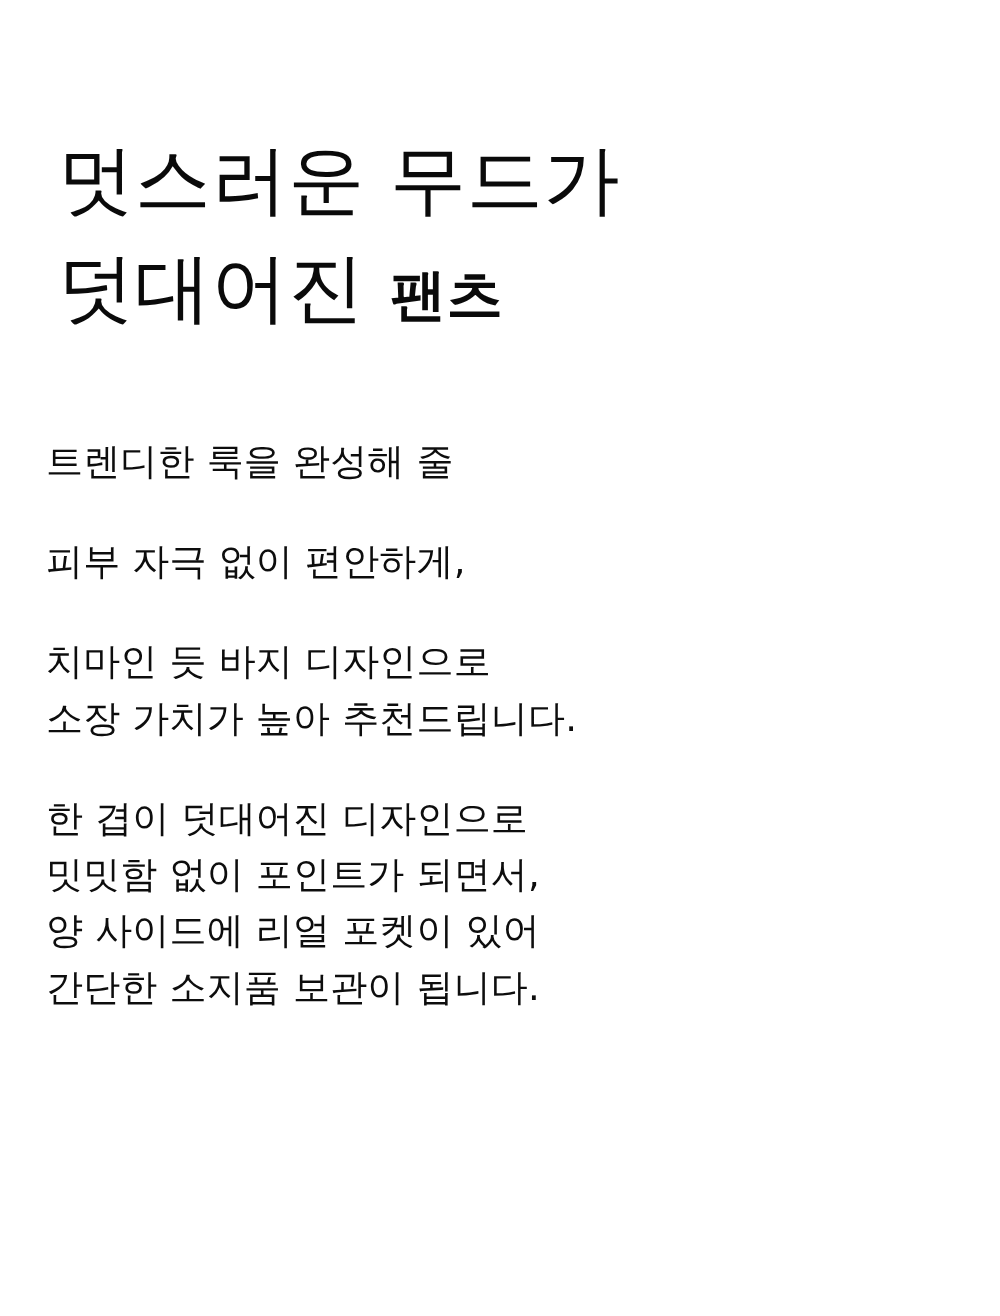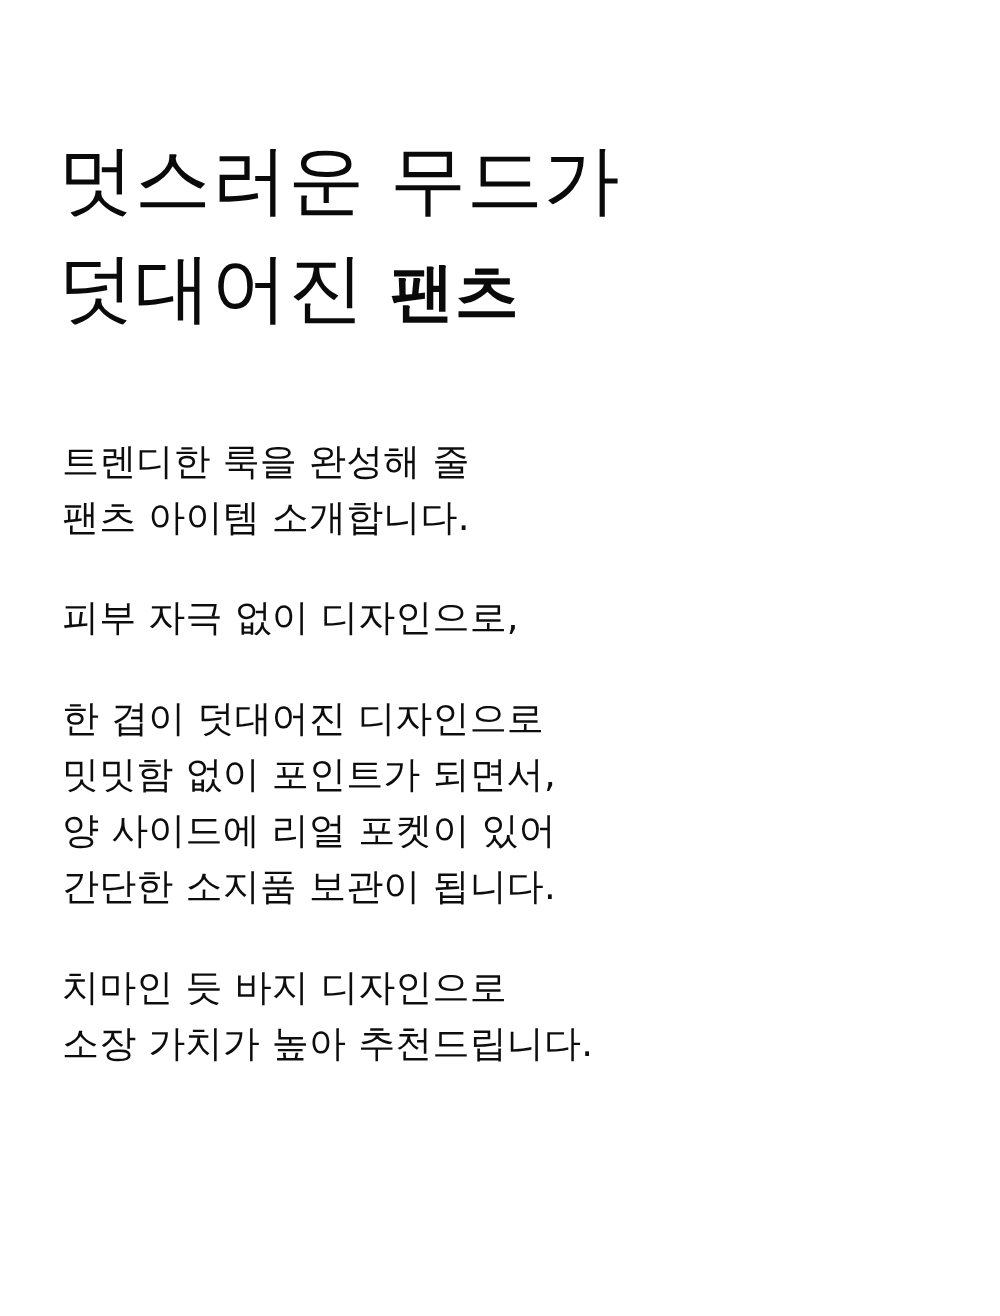--- a/index.html
+++ b/index.html
@@ -36,27 +36,27 @@
     font-size: 76px;
     line-height: 1.42;
     letter-spacing: 0.01em;
     color: #0a0a0a;
     white-space: nowrap;
     font-weight: 400;
   }
   .headline-line .strong {
     font-weight: 700;
     font-family: "DejaVu Sans", "Liberation Sans", sans-serif;
-    font-size: 64px;
+    font-size: 56px;
   }
 
   
   .body-copy {
     position: absolute;
-    left: 62px;
+    left: 46px;
     top: 434px;
     width: 880px;
   }
   .para {
     margin: 0 0 44px 0;
   }
   .para:last-child {
     margin-bottom: 0;
   }
   .para-line {
@@ -80,34 +80,33 @@
     </div>
     <div class="headline-line">
       <span>덧대어진 </span><span class="strong">팬츠</span>
     </div>
   </div>
 
   <div class="body-copy">
 
     <div class="para">
       <div class="para-line">트렌디한 룩을 완성해 줄</div>
-      <div class="para-line">팬츠 아이템 소개합니다.</div>
     </div>
 
     <div class="para">
-      <div class="para-line">피부 자극 없이 디자인으로,</div>
+      <div class="para-line">피부 자극 없이 편안하게,</div>
+    </div>
+
+    <div class="para">
+      <div class="para-line">치마인 듯 바지 디자인으로</div>
+      <div class="para-line">소장 가치가 높아 추천드립니다.</div>
     </div>
 
     <div class="para">
       <div class="para-line">한 겹이 덧대어진 디자인으로</div>
       <div class="para-line">밋밋함 없이 포인트가 되면서,</div>
       <div class="para-line">양 사이드에 리얼 포켓이 있어</div>
       <div class="para-line">간단한 소지품 보관이 됩니다.</div>
     </div>
 
-    <div class="para">
-      <div class="para-line">치마인 듯 바지 디자인으로</div>
-      <div class="para-line">소장 가치가 높아 추천드립니다.</div>
-    </div>
-
   </div>
 
 </div>
 
 </body></html>

